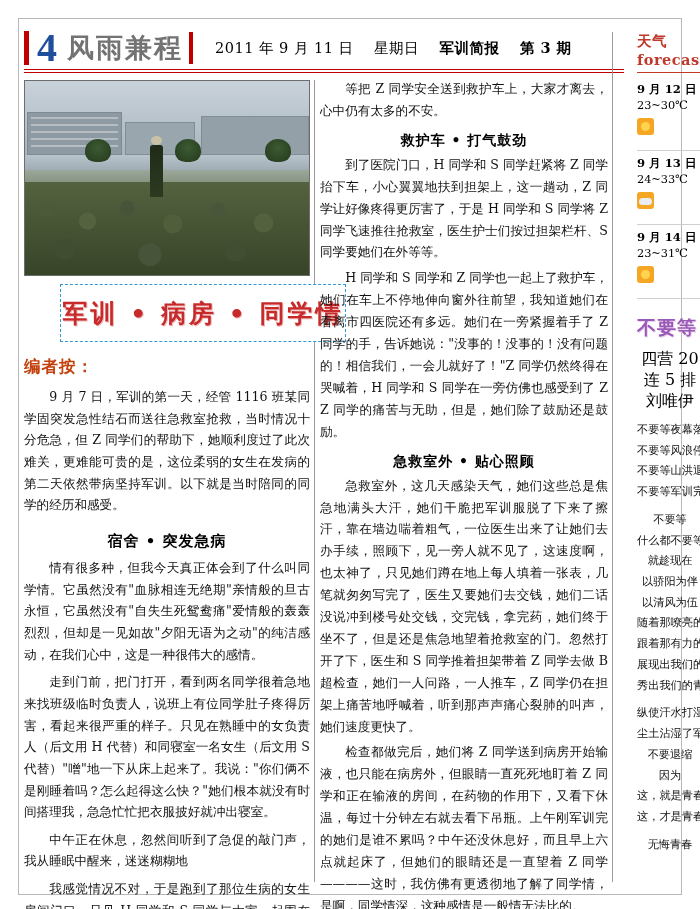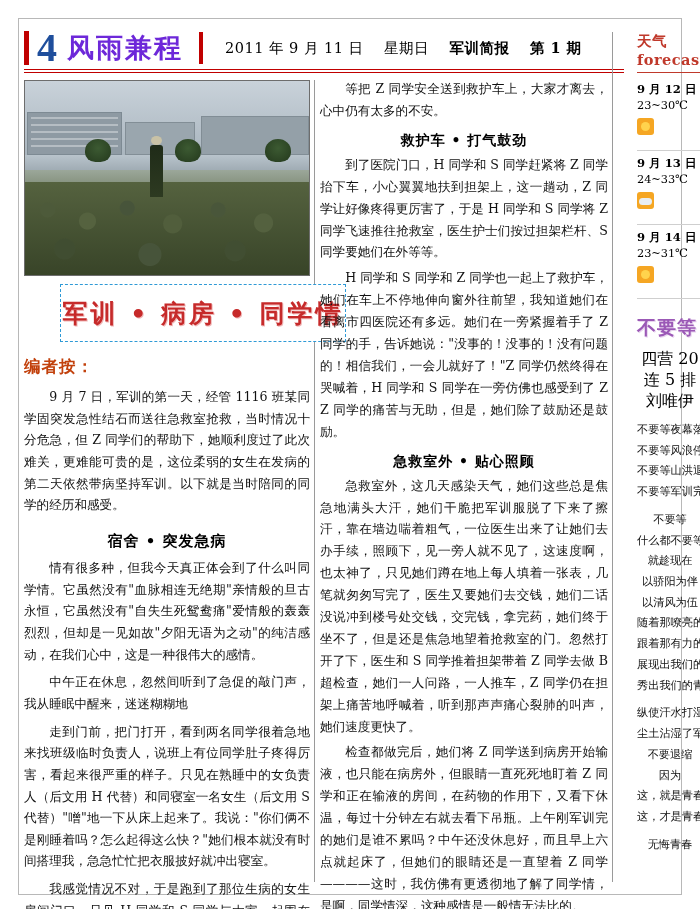--- a/index.html
+++ b/index.html
@@ -30,22 +30,22 @@
   .mast-bar {
     width:5px; height:34px; background:#c00000; margin-right:8px;
   }
   .mast-num {
     font-family:"Liberation Serif", serif;
     font-size:40px; color:#1f4e9c; font-weight:bold; line-height:1;
     margin-right:10px; letter-spacing:0;
   }
   .mast-title {
     font-family:"DejaVu Serif", serif;
-    font-size:27px; font-weight:bold; color:#6d28d9;
-    letter-spacing:2px; margin-right:16px;
+    font-size:27px; font-weight:bold; color:#737373;
+    letter-spacing:2px; margin-right:6px;
   }
   .mast-bar2 {
     width:4px; height:32px; background:#c00000; margin-right:22px;
   }
   .mast-date {
     font-family:"DejaVu Serif", serif;
     font-size:14.5px; color:#000; letter-spacing:0.5px;
   }
   .mast-date b { font-weight:bold; }
   .mast-rule {
@@ -221,21 +221,21 @@
     <div class="mast-num">4</div>
     <div class="mast-title">风雨兼程</div>
     <div class="mast-bar2"></div>
     <div class="mast-date">
       <span>2011 年 9 月 11 日</span>
       &nbsp;&nbsp;
       <span>星期日</span>
       &nbsp;&nbsp;
       <b>军训简报</b>
       &nbsp;&nbsp;
-      <b>第 1 期</b>
+      <b>第 3 期</b>
     </div>
   </div>
   <div class="mast-rule"></div>
   <div class="mast-rule2"></div>
 
   <div class="vrule-1"></div>
   <div class="vrule-2"></div>
 
   <div class="col-left">
 
@@ -255,22 +255,22 @@
     <div class="banner">
       <div class="banner-text">军训 • 病房 • 同学情</div>
     </div>
 
     <div class="ed-head">编者按：</div>
     <div class="ed-body">9 月 7 日，军训的第一天，经管 1116 班某同学固突发急性结石而送往急救室抢救，当时情况十分危急，但 Z 同学们的帮助下，她顺利度过了此次难关，更难能可贵的是，这位柔弱的女生在发病的第二天依然带病坚持军训。以下就是当时陪同的同学的经历和感受。</div>
 
     <div class="sec-head">宿舍 • 突发急病</div>
 
     <div class="body-p">情有很多种，但我今天真正体会到了什么叫同学情。它虽然没有"血脉相连无绝期"亲情般的旦古永恒，它虽然没有"自失生死鸳鸯痛"爱情般的轰轰烈烈，但却是一见如故"夕阳无语为之动"的纯洁感动，在我们心中，这是一种很伟大的感情。</div>
+    <div class="body-p">走到门前，把门打开，看到两名同学很着急地来找班级临时负责人，说班上有位同学肚子疼得厉害，看起来很严重的样子。只见在熟睡中的女负责人（后文用 H 代替）和同寝室一名女生（后文用 S 代替）"噌"地一下从床上起来了。我说："你们俩不是刚睡着吗？怎么起得这么快？"她们根本就没有时间搭理我，急急忙忙把衣服披好就冲出寝室。</div>
     <div class="body-p">中午正在休息，忽然间听到了急促的敲门声，我从睡眠中醒来，迷迷糊糊地</div>
-    <div class="body-p">走到门前，把门打开，看到两名同学很着急地来找班级临时负责人，说班上有位同学肚子疼得厉害，看起来很严重的样子。只见在熟睡中的女负责人（后文用 H 代替）和同寝室一名女生（后文用 S 代替）"噌"地一下从床上起来了。我说："你们俩不是刚睡着吗？怎么起得这么快？"她们根本就没有时间搭理我，急急忙忙把衣服披好就冲出寝室。</div>
     <div class="body-p">我感觉情况不对，于是跑到了那位生病的女生房间门口，只见 H 同学和 S 同学与大家一起围在 Z 同学的身边，同问而，但 Z 同学一直在痛苦的呻吟着，不停的说"我快不行了"，有人一个都在想办法，有的说叫校医，有的说打 120，还有同学拿着热和水还有热水袋披好就冲出寝室。给 Z 同学，大家看到情况没有什么改善，于是一致决定拨打 120。</div>
   </div>
 
   <div class="col-mid">
     <div class="mid-p">等把 Z 同学安全送到救护车上，大家才离去，心中仍有太多的不安。</div>
 
     <div class="mid-head">救护车 • 打气鼓劲</div>
     <div class="mid-p">到了医院门口，H 同学和 S 同学赶紧将 Z 同学抬下车，小心翼翼地扶到担架上，这一趟动，Z 同学让好像疼得更厉害了，于是 H 同学和 S 同学将 Z 同学飞速推往抢救室，医生护士们按过担架栏杆、S 同学要她们在外等等。</div>
     <div class="mid-p">H 同学和 S 同学和 Z 同学也一起上了救护车，她们在车上不停地伸向窗外往前望，我知道她们在看离市四医院还有多远。她们在一旁紧握着手了 Z 同学的手，告诉她说："没事的！没事的！没有问题的！相信我们，一会儿就好了！"Z 同学仍然终得在哭喊着，H 同学和 S 同学在一旁仿佛也感受到了 Z Z 同学的痛苦与无助，但是，她们除了鼓励还是鼓励。</div>
 

